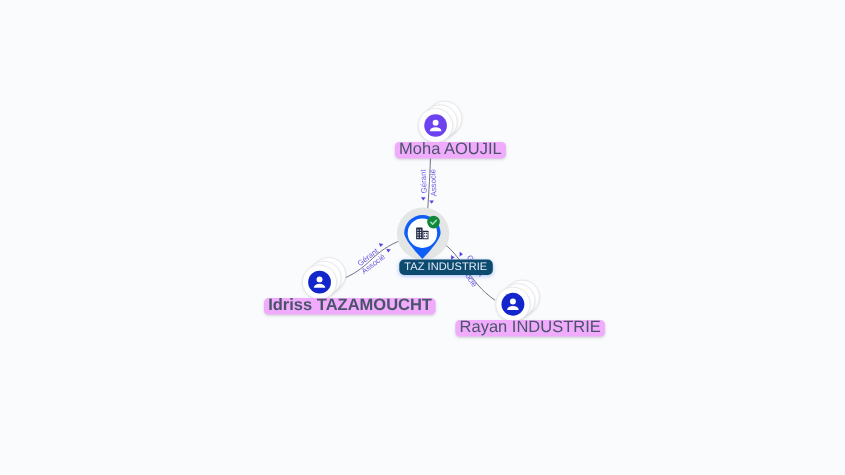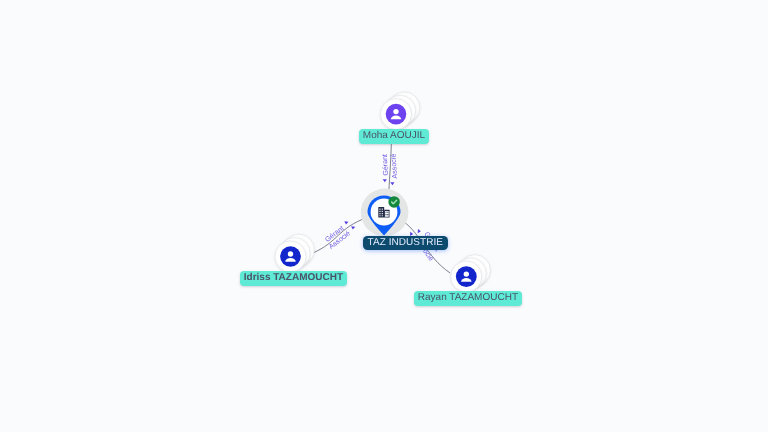--- a/index.html
+++ b/index.html
@@ -1,22 +1,22 @@
 <!DOCTYPE html>
 <html><head>
 <meta charset="utf-8">
 <title>Organisation graph</title>
 <style>
   html,body{margin:0;padding:0;}
   body{width:768px;height:432px;background:#fafbfd;overflow:hidden;
        font-family:"Liberation Sans",sans-serif;-webkit-font-smoothing:antialiased;text-rendering:geometricPrecision;}
   #stage{position:relative;width:768px;height:432px;background:#fafbfd;}
   svg.layer{position:absolute;left:0;top:0;width:768px;height:432px;overflow:visible;}
-  .nodelabel{position:absolute;background:#5eead4;border-radius:4px;color:#4a5369;
-    font-size:10px;white-space:nowrap;padding:3px 3.8px 3.6px 3.8px;line-height:8px;
+  .nodelabel{position:absolute;background:#f0abfc;border-radius:4px;color:#4a5369;
+    font-size:15px;white-space:nowrap;padding:3px 3.8px 3.6px 3.8px;line-height:8px;
     box-shadow:0 1px 2.5px rgba(80,86,104,.26);}
   .complabel{position:absolute;background:#0c4a6e;border-radius:4.5px;color:#e7efff;
     font-size:10px;white-space:nowrap;padding:3px 4.6px 4.2px 4.6px;
     letter-spacing:0.04px;line-height:7px;
     box-shadow:0 1px 4px rgba(26,95,242,.38);margin-left:20px;}
   .edgetext{font-family:"Liberation Sans",sans-serif;font-size:7.1px;}
 </style>
 </head>
 <body>
 
@@ -116,16 +116,16 @@
         <rect x="385.5" y="214.1" width="1.05" height="1.05" rx="0.2"></rect>
           <rect x="387.3" y="214.1" width="1.05" height="1.05" rx="0.2"></rect>
       </g>
       <circle cx="394.1" cy="201.9" r="5.75" fill="#13873b"></circle>
       <path d="M 391.6,202.0 l 1.7,1.8 l 3.4,-3.6" fill="none" stroke="#9fe4b8" stroke-width="1.4" stroke-linecap="round" stroke-linejoin="round"></path>
     </g>
   </svg>
 
   <div class="nodelabel" style="left:359px;top:129px;">Moha AOUJIL</div>
   <div class="nodelabel" style="left:240px;top:271px;font-weight:bold;">Idriss TAZAMOUCHT</div>
-  <div class="nodelabel" style="left:414px;top:291px;">Rayan TAZAMOUCHT</div>
+  <div class="nodelabel" style="left:414px;top:291px;">Rayan INDUSTRIE</div>
   <div class="complabel" style="left:343px;top:236px;">TAZ INDUSTRIE</div>
 
 </div>
 
 </body></html>

